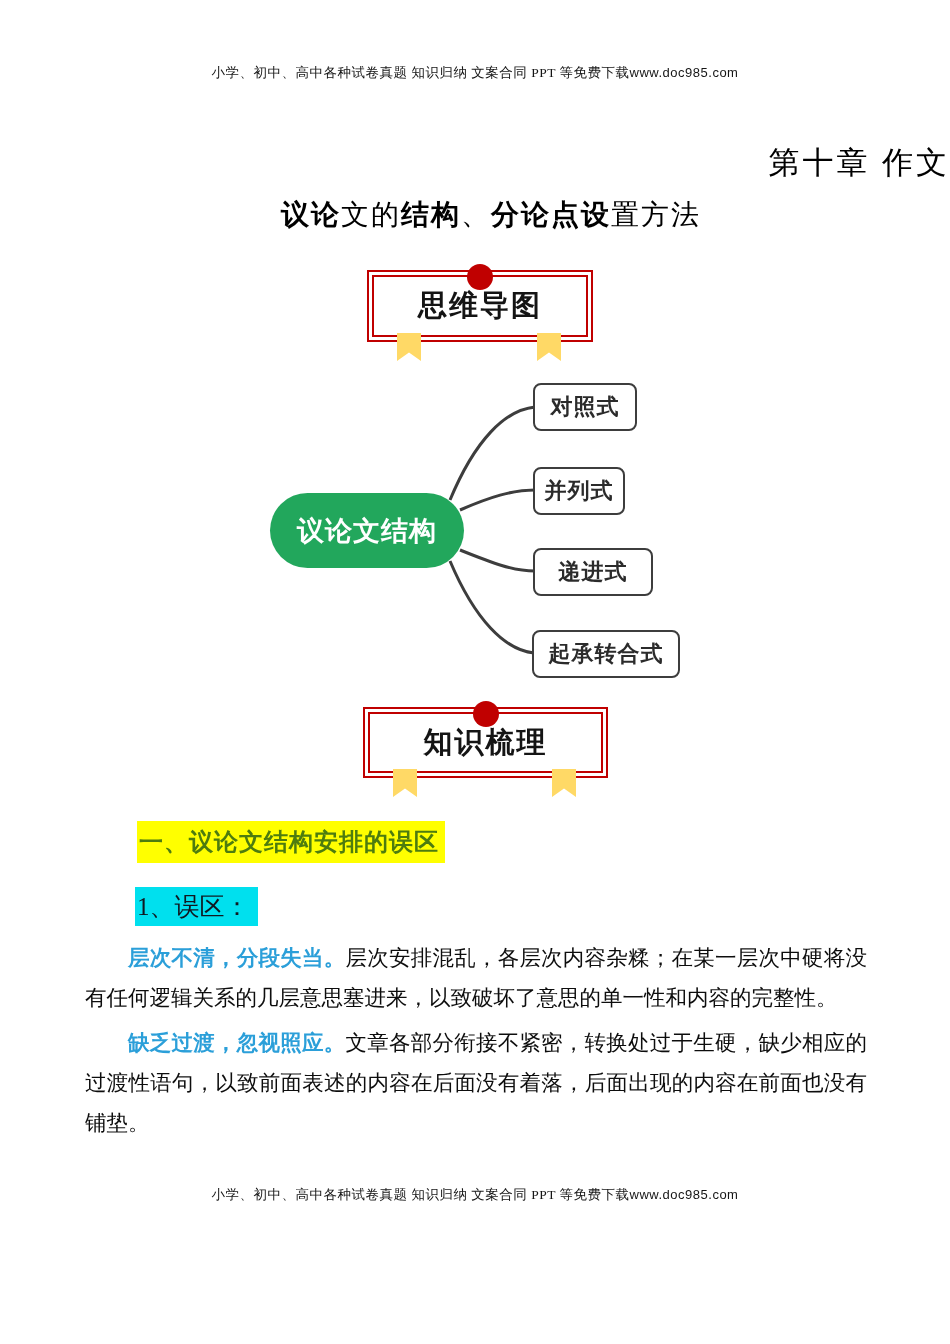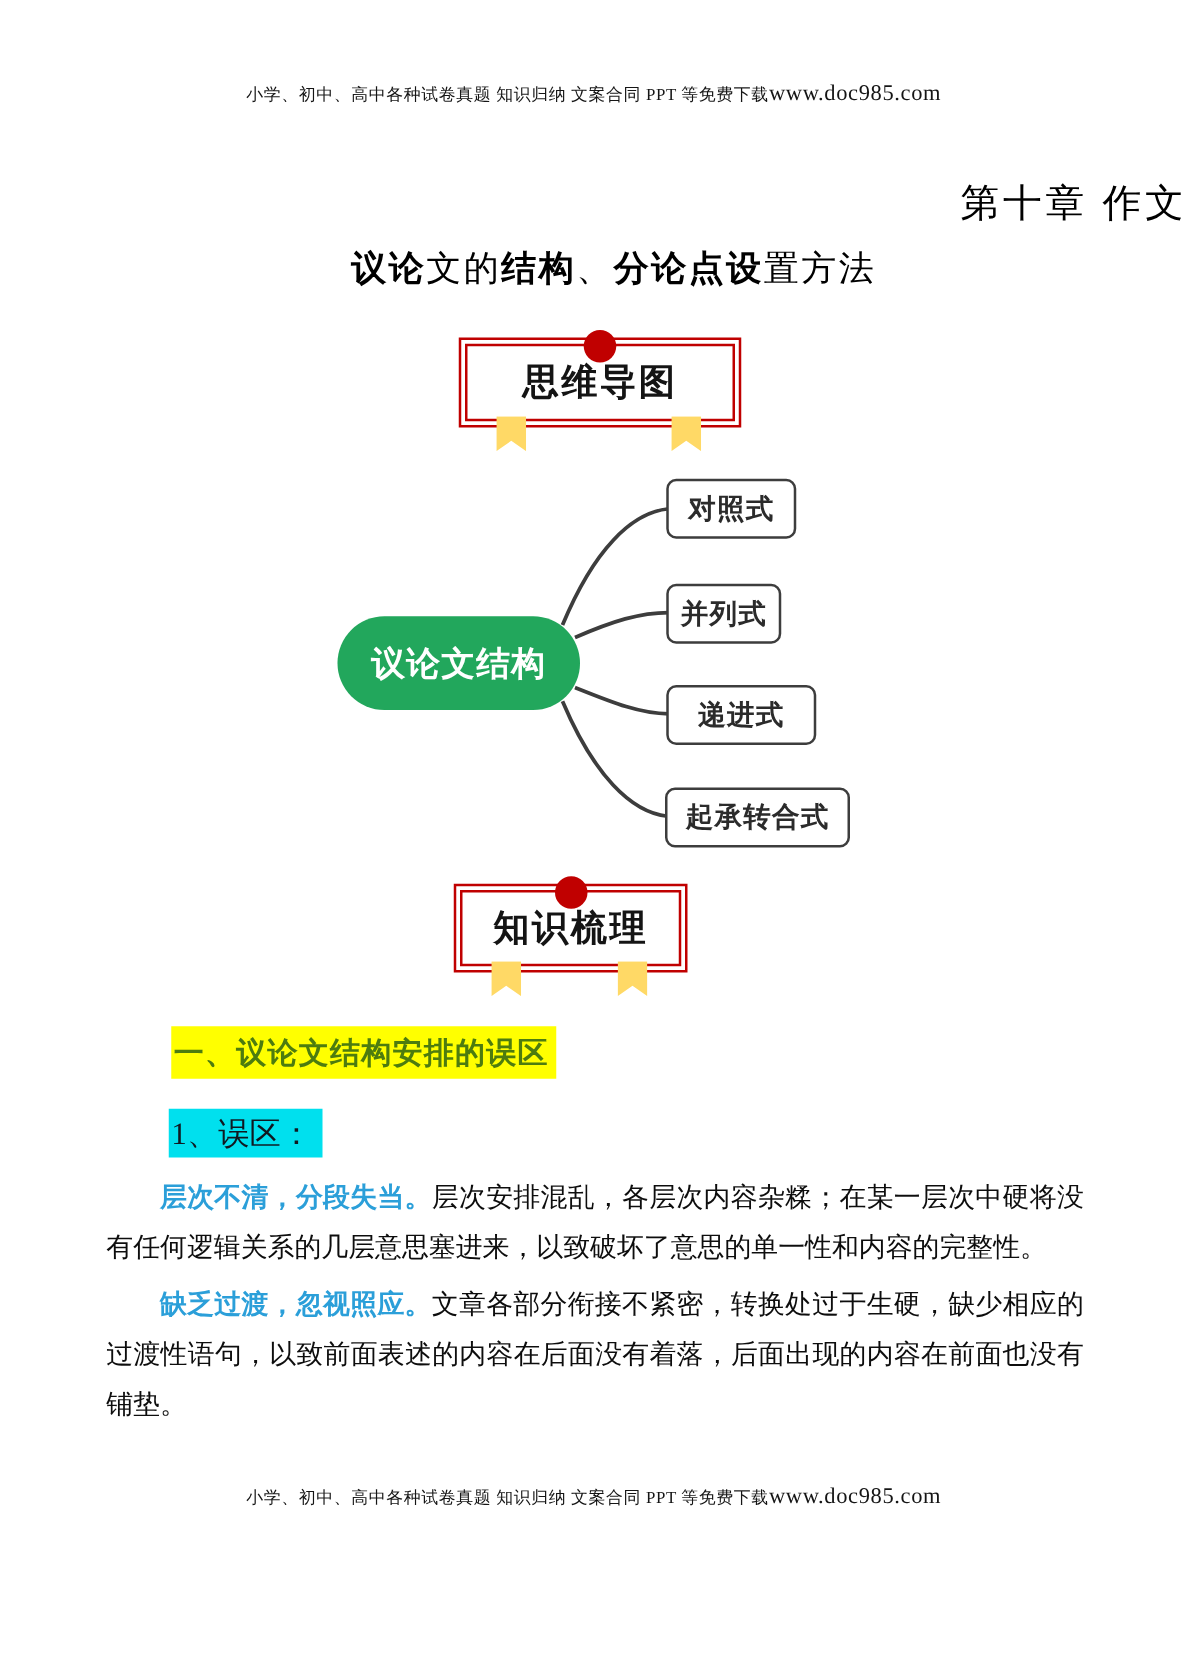--- a/index.html
+++ b/index.html
@@ -12,21 +12,21 @@
     width:950px; height:1344px; position:relative; overflow:hidden;
     font-family:"Liberation Serif","DejaVu Serif",serif; color:var(--ink);
   }
 
   .pg-header,.pg-footer{
     position:absolute; left:0; width:100%; text-align:center;
     font-size:13.5px; color:#151515; letter-spacing:0.5px;
   }
   .pg-header{top:64px;}
   .pg-footer{top:1186px;}
-  .site-url{font-family:Liberation Serif, serif; font-size:18px;}
+  .site-url{font-family:Liberation Sans, sans-serif; font-size:13px;}
 
   .doc-title{
     position:absolute; top:142px; left:0; width:100%; text-align:right;
     font-family:"Liberation Sans","DejaVu Sans",sans-serif;
     font-weight:400; font-size:31px; letter-spacing:3px; color:#000;
   }
   .doc-subtitle{
     position:absolute; top:196px; left:16px; width:100%; text-align:center;
     font-family:"Liberation Sans","DejaVu Sans",sans-serif;
     font-size:28px; font-weight:400; letter-spacing:2px; color:#000;
@@ -123,21 +123,21 @@
     <path d="M 200 170 C 230 182, 252 191, 275 191" fill="none" stroke="#3d3d3d" stroke-width="3"></path>
     <path d="M 190 181 C 215 240, 245 270, 274 273" fill="none" stroke="#3d3d3d" stroke-width="3"></path>
   </svg>
   <div class="mm-root">议论文结构</div>
   <div class="mm-box n0">对照式</div>
   <div class="mm-box n1">并列式</div>
   <div class="mm-box n2">递进式</div>
   <div class="mm-box n3">起承转合式</div>
 </div>
 
-<div class="badge" style="left:363px; top:707px; width:187px; height:71px;">
+<div class="badge" style="left:363px; top:707px; width:245px; height:71px;">
   <div class="badge-inner">
     <span class="badge-text">知识梳理</span>
   </div>
   <div class="badge-circle"></div>
   <div class="ribbon ribbon-l"></div>
   <div class="ribbon ribbon-r"></div>
 </div>
 
 <div class="sec-heading">一、议论文结构安排的误区</div>
 

